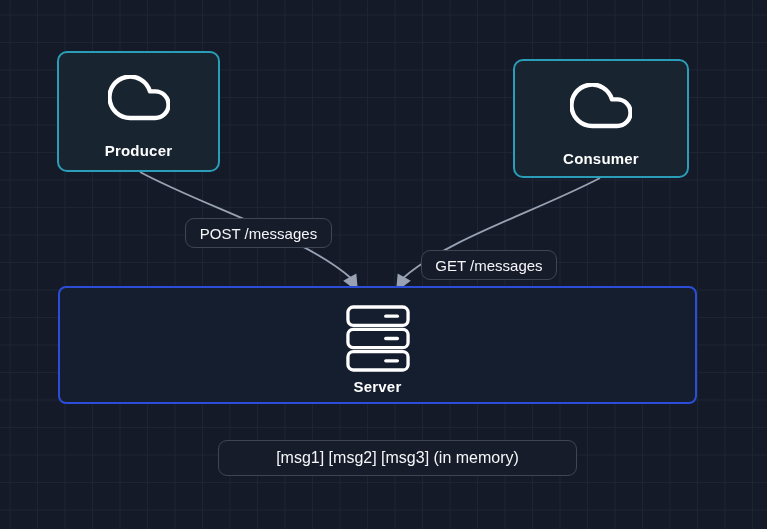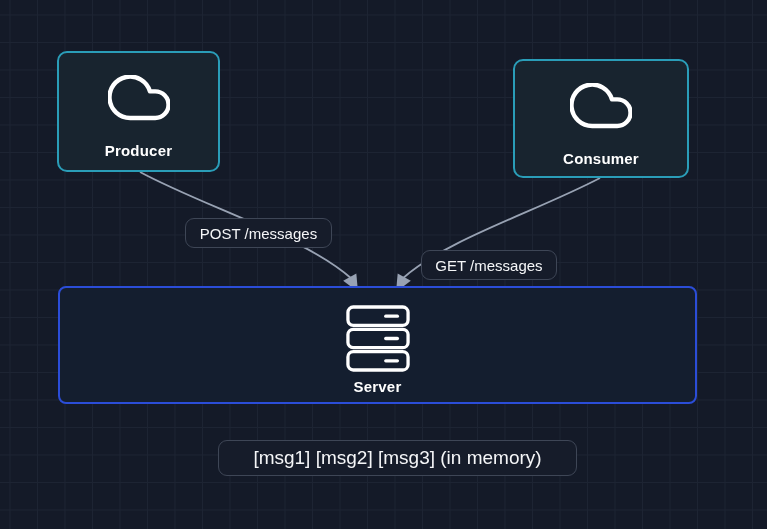--- a/index.html
+++ b/index.html
@@ -92,21 +92,21 @@
   .edge-label-post { left: 185px; top: 218px; width: 147px; height: 30px; }
   .edge-label-get  { left: 421px; top: 222px; width: 136px; height: 30px; margin-top: 28px; }
 
   .memory-annotation {
     position: absolute;
     left: 218px; top: 440px; width: 359px; height: 36px;
     background: var(--label-fill);
     border: 1.5px solid var(--label-border);
     border-radius: 9px;
     color: var(--text);
-    font-size: 19px;
+    font-size: 16px;
     display: flex;
     align-items: center;
     justify-content: center;
     z-index: 2;
     white-space: nowrap;
   }
 </style>
 </head>
 <body>
 

